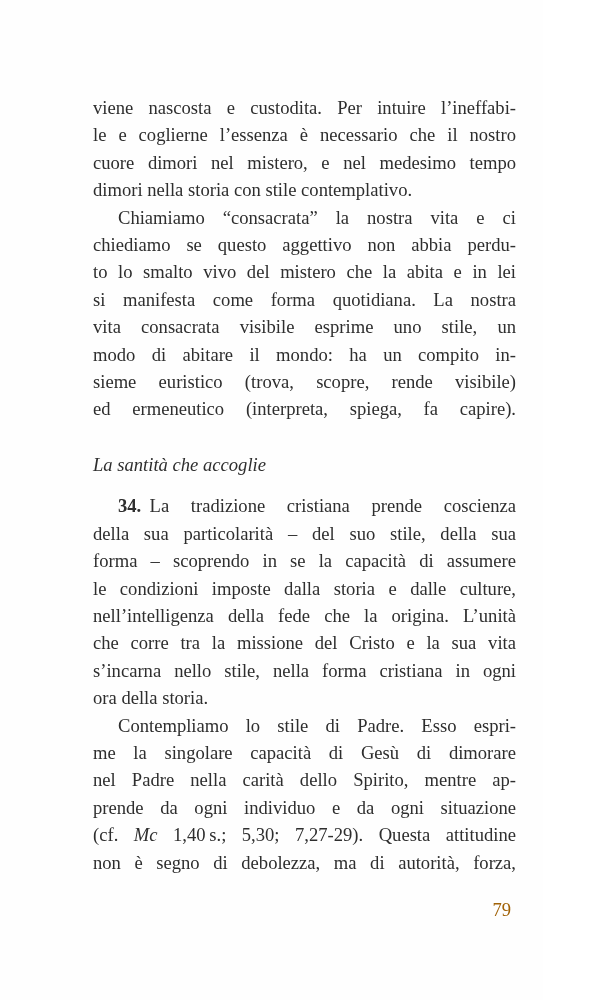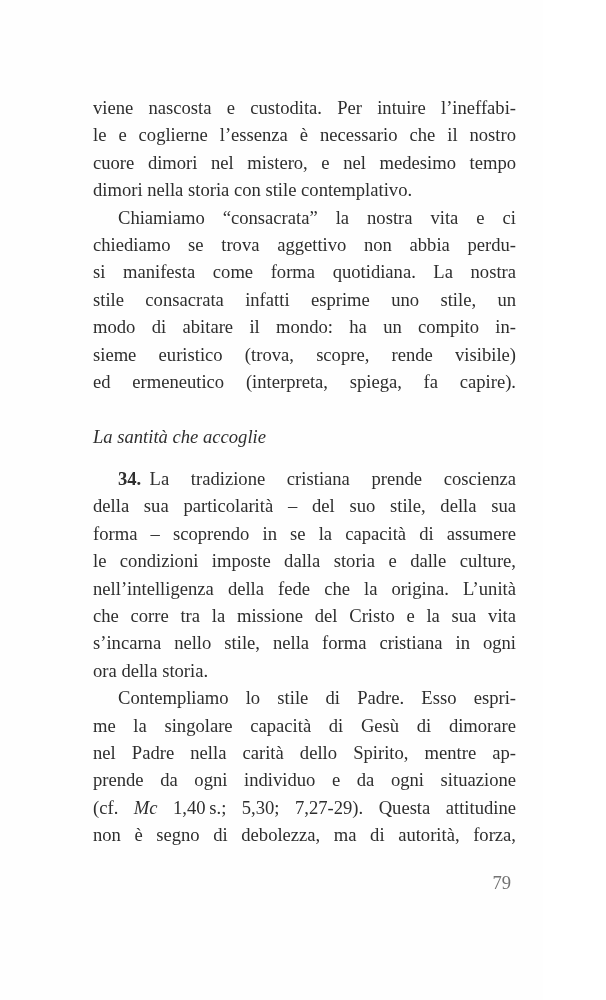--- a/index.html
+++ b/index.html
@@ -38,41 +38,42 @@
     font-size: 18.6px;
     line-height: 27.4px;
     margin: 28px 0 14px 0;
     color: #2e2e2e;
   }
   .page-number {
     margin-top: 20px;
     text-align: right;
     padding-right: 5px;
     font-size: 18.6px;
-    color: #737373;
+    color: #a16207;
   }
 </style>
 </head>
 <body>
 
 <div class="page">
   <div class="text-col">
 
     <p class="para">
       <span class="ln j">viene nascosta e custodita. Per intuire l’ineffabi-</span>
       <span class="ln j">le e coglierne l’essenza è necessario che il nostro</span>
       <span class="ln j">cuore dimori nel mistero, e nel medesimo tempo</span>
       <span class="ln last">dimori nella storia con stile contemplativo.</span>
     </p>
 
     <p class="para">
       <span class="ln j indent">Chiamiamo “consacrata” la nostra vita e ci</span>
-      <span class="ln j">chiediamo se trova aggettivo non abbia perdu-</span>
+      <span class="ln j">chiediamo se questo aggettivo non abbia perdu-</span>
+      <span class="ln j">to lo smalto vivo del mistero che la abita e in lei</span>
       <span class="ln j">si manifesta come forma quotidiana. La nostra</span>
-      <span class="ln j">stile consacrata infatti esprime uno stile, un</span>
+      <span class="ln j">vita consacrata visibile esprime uno stile, un</span>
       <span class="ln j">modo di abitare il mondo: ha un compito in-</span>
       <span class="ln j">sieme euristico (trova, scopre, rende visibile)</span>
       <span class="ln j">ed ermeneutico (interpreta, spiega, fa capire).</span>
     </p>
 
     <h2 class="heading">La santità che accoglie</h2>
 
     <p class="para">
       <span class="ln j indent"><b class="pnum">34.</b><span>La tradizione cristiana prende coscienza</span></span>
       <span class="ln j">della sua particolarità – del suo stile, della sua</span>

